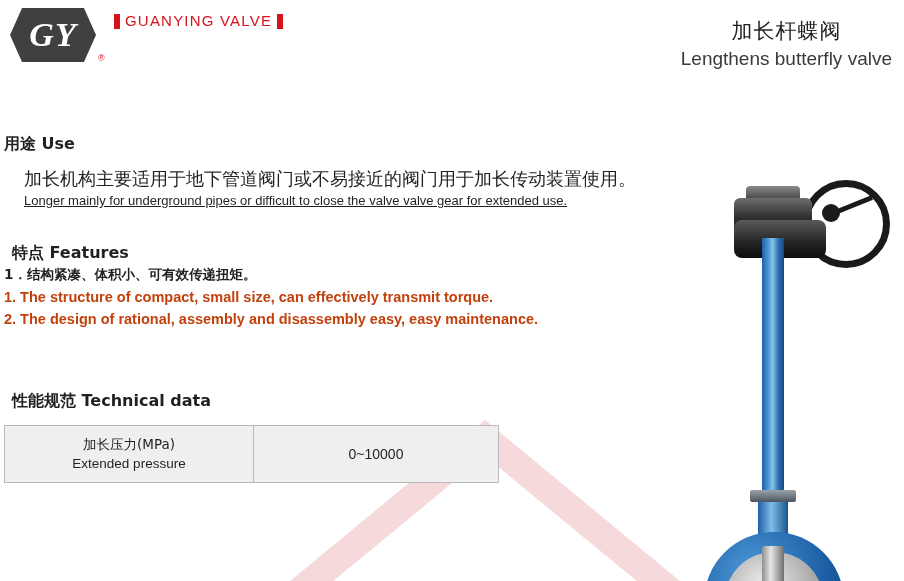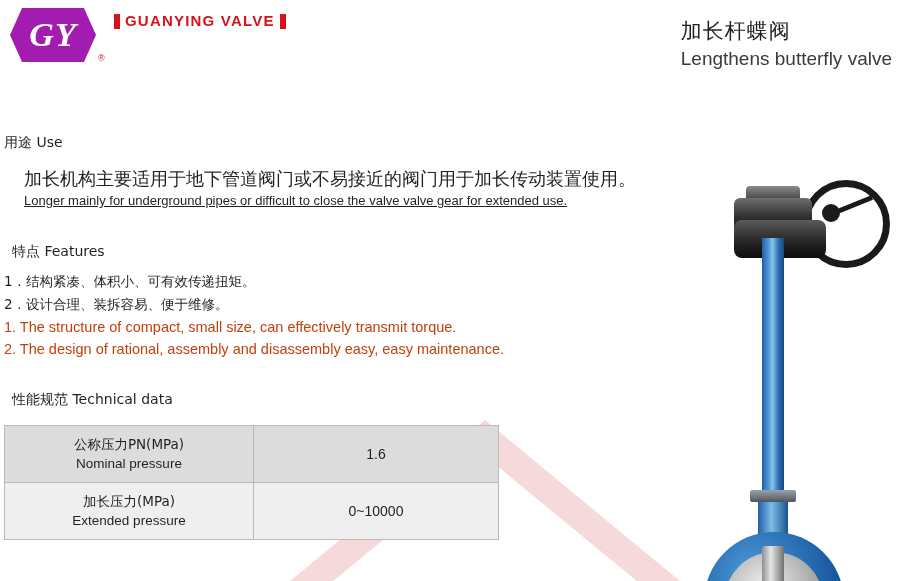--- a/index.html
+++ b/index.html
@@ -59,21 +59,21 @@
   .logo-mark {
     position: relative;
     width: 92px;
     height: 56px;
   }
   .logo-hex {
     position: absolute;
     left: 0; top: 0;
     width: 86px;
     height: 54px;
-    background: #a21caf;
+    background: #404040;
     clip-path: polygon(14% 0%, 86% 0%, 100% 50%, 86% 100%, 14% 100%, 0% 50%);
     display: flex;
     align-items: center;
     justify-content: center;
   }
   .logo-gy {
     color: #ffffff;
     font-family: "Liberation Serif", serif;
     font-weight: bold;
     font-style: italic;
@@ -106,57 +106,57 @@
     align-items: center;
   }
   .logo-en-bar {
     width: 6px;
     height: 15px;
     background: #d8121b;
     margin-right: 5px;
   }
   .logo-en {
     font-size: 15px;
-    font-weight: bold;
+    font-weight: normal;
     color: #d8121b;
     letter-spacing: 1.2px;
     line-height: 16px;
   }
   .logo-en-bar2 {
     width: 6px;
     height: 15px;
     background: #d8121b;
     margin-left: 5px;
   }
 
   .header-right {
     position: absolute;
     right: 12px;
     top: 18px;
-    text-align: left;
+    text-align: center;
   }
   .header-title-cn {
     font-family: "DejaVu Sans", sans-serif;
     font-size: 21px;
     color: #231f20;
     letter-spacing: 1px;
     line-height: 26px;
   }
   .header-title-en {
     font-size: 19px;
     color: #3a3a3a;
     line-height: 26px;
     margin-top: 2px;
   }
 
   
   .section-heading {
     font-family: "DejaVu Sans", sans-serif;
-    font-size: 14px;
-    font-weight: normal;
+    font-size: 16px;
+    font-weight: bold;
     color: #231f20;
   }
   .sec-use {
     position: absolute;
     left: 4px;
     top: 134px;
   }
   .use-body {
     position: absolute;
     left: 24px;
@@ -177,22 +177,23 @@
   }
 
   .sec-features {
     position: absolute;
     left: 12px;
     top: 243px;
   }
   .features-body {
     position: absolute;
     left: 4px;
-    top: 270px;
+    top: 263px;
     width: 680px;
+    font-weight: bold;
   }
   .feat-cn {
     font-family: "DejaVu Sans", sans-serif;
     font-size: 13.5px;
     line-height: 23px;
     color: #231f20;
   }
   .feat-en {
     font-size: 14.5px;
     line-height: 22px;
@@ -395,36 +396,28 @@
 
 <div class="section-heading sec-use">用途 Use</div>
 <div class="use-body">
   <div class="use-cn">加长机构主要适用于地下管道阀门或不易接近的阀门用于加长传动装置使用。</div>
   <div class="use-en">Longer mainly for underground pipes or difficult to close the valve valve gear for extended use.</div>
 </div>
 
 <div class="section-heading sec-features">特点  Features</div>
 <div class="features-body">
   <div class="feat-cn">1．结构紧凑、体积小、可有效传递扭矩。</div>
-  <div class="feat-cn">2．设计合理、装拆容易、便于维修。</div>
   <div class="feat-en">1. The structure of compact, small size, can effectively transmit torque.</div>
   <div class="feat-en">2. The design of rational, assembly and disassembly easy, easy maintenance.</div>
 </div>
 
 <div class="section-heading sec-tech">性能规范  Technical data</div>
 
 <table class="tech-table">
   <tbody>
-    <tr class="row-even">
-      <td class="label">
-        <span class="lbl-cn">公称压力PN(MPa)</span>
-        <span class="lbl-en">Nominal pressure</span>
-      </td>
-      <td class="value">1.6</td>
-    </tr>
     <tr class="row-odd">
       <td class="label">
         <span class="lbl-cn">加长压力(MPa)</span>
         <span class="lbl-en">Extended pressure</span>
       </td>
       <td class="value">0~10000</td>
     </tr>
   </tbody>
 </table>
 

